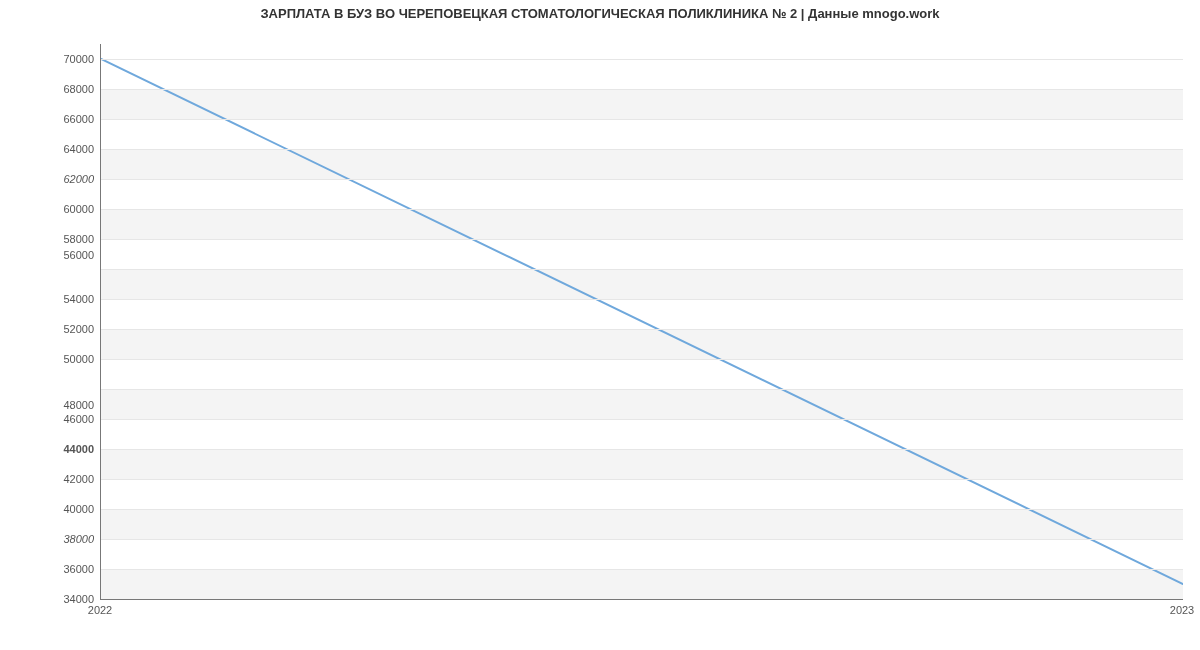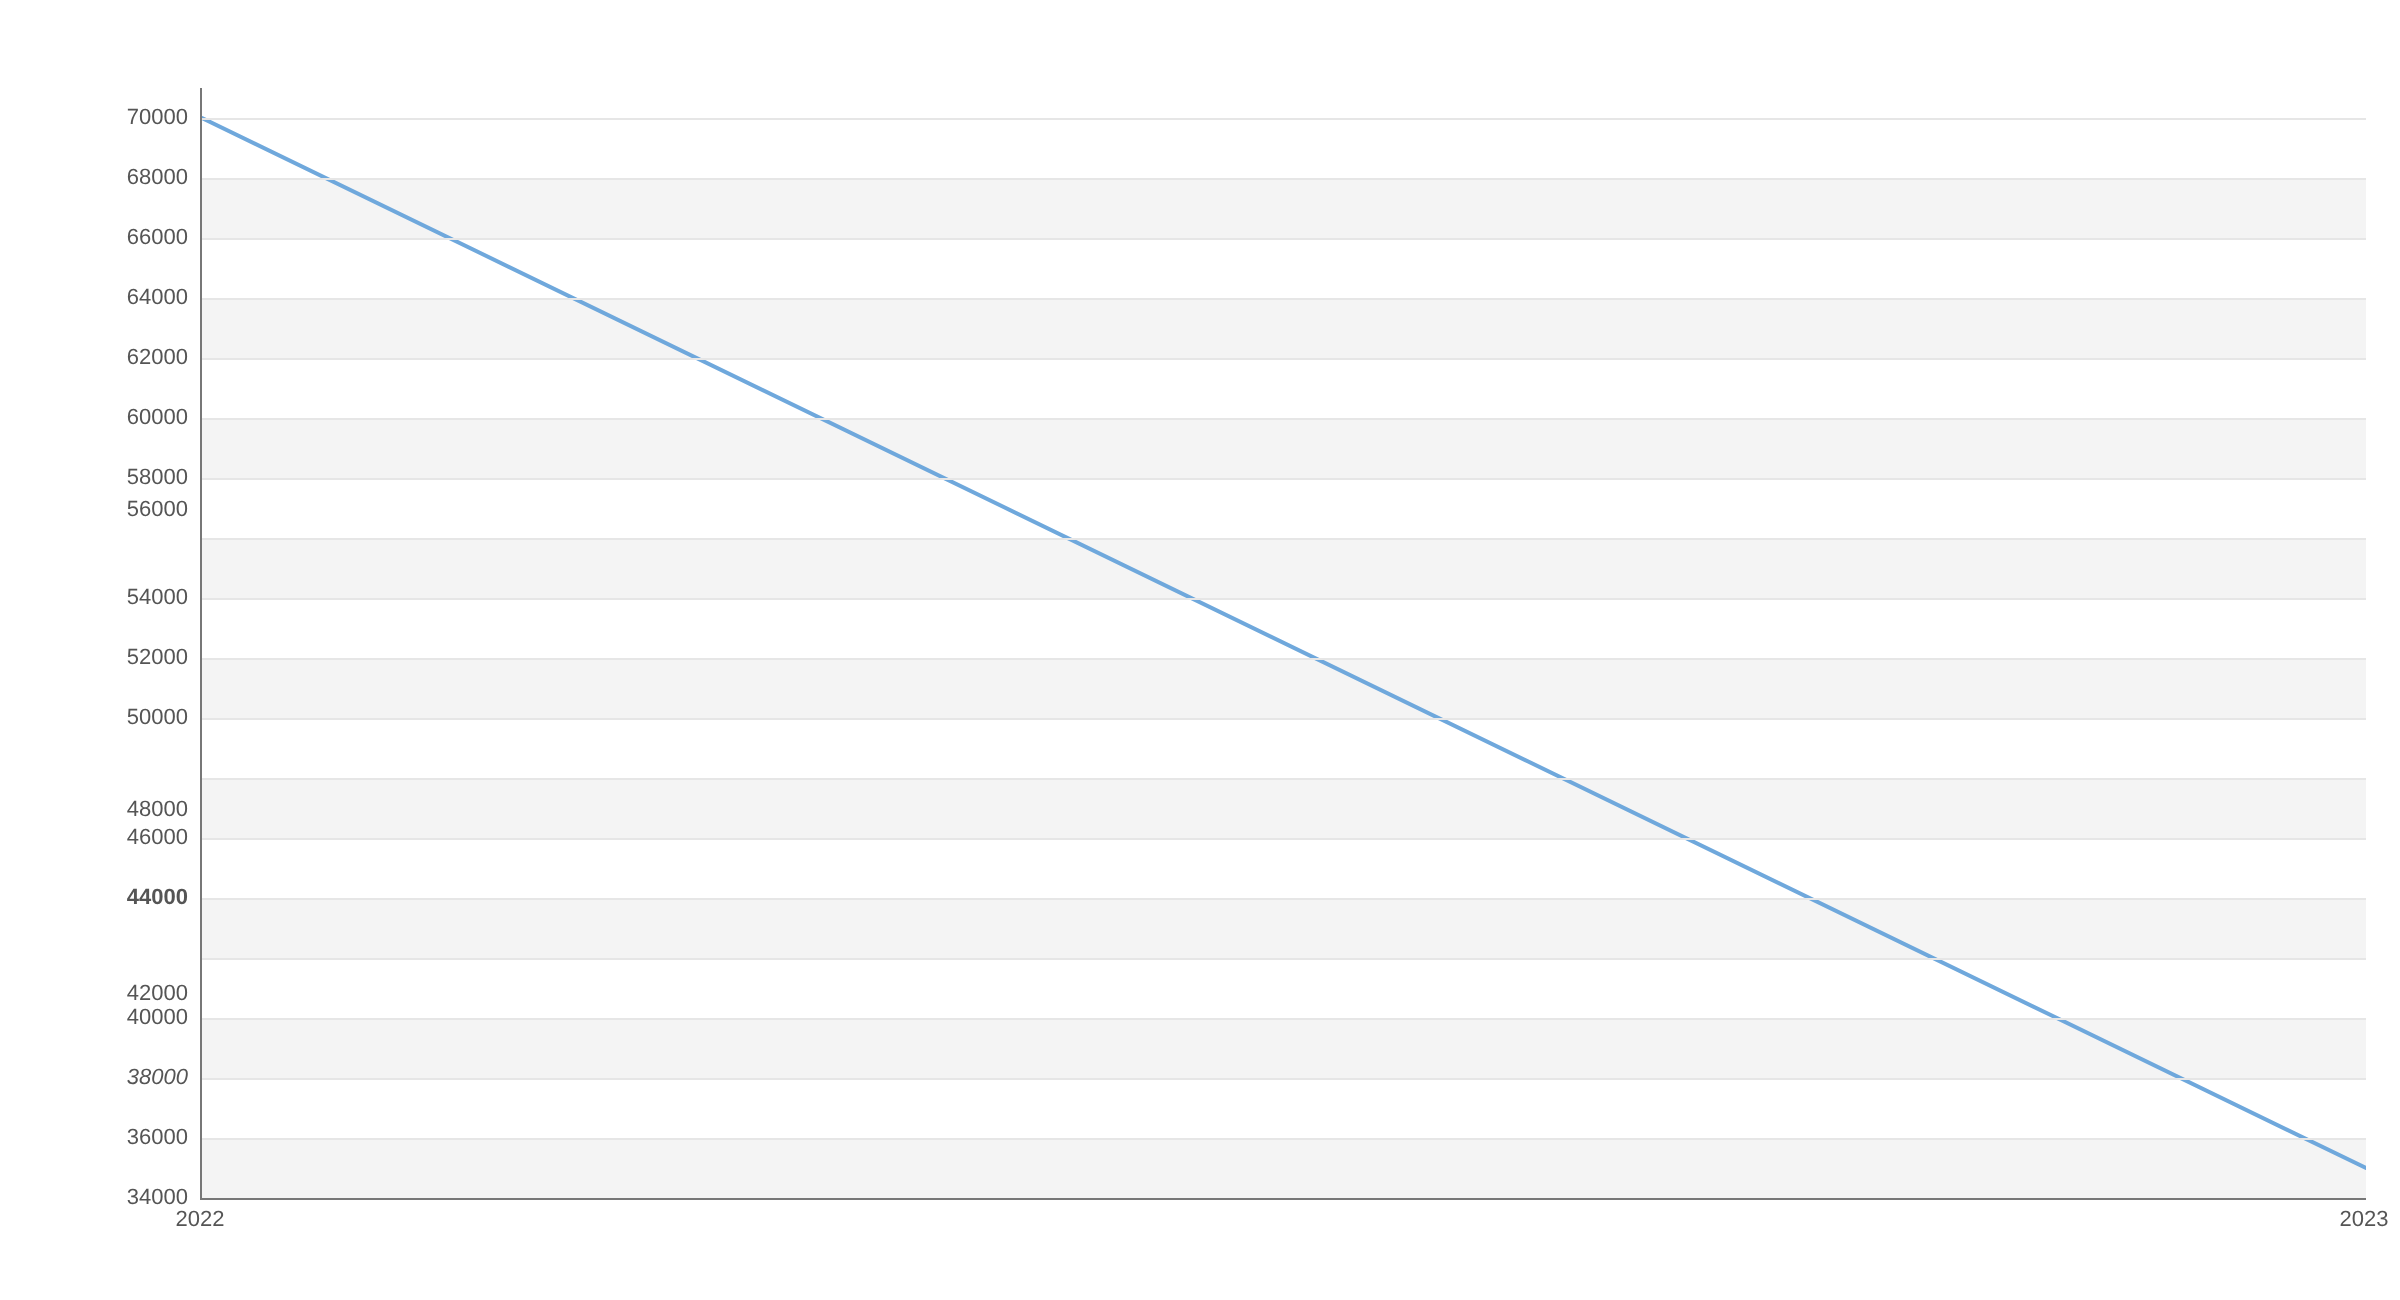--- a/index.html
+++ b/index.html
@@ -68,20 +68,21 @@
   svg.line {
     position: absolute;
     left: 0;
     top: 0;
   }
 </style>
 </head>
 <body>
 
 <div class="chart-wrap">
+  <div class="title">ЗАРПЛАТА В БУЗ ВО ЧЕРЕПОВЕЦКАЯ СТОМАТОЛОГИЧЕСКАЯ ПОЛИКЛИНИКА № 2 | Данные mnogo.work</div>
 
   <div class="plot" id="plot">
       <div class="band" style="top: 45px; height: 30px;"></div>
       <div class="band" style="top: 105px; height: 30px;"></div>
       <div class="band" style="top: 165px; height: 30px;"></div>
       <div class="band" style="top: 225px; height: 30px;"></div>
       <div class="band" style="top: 285px; height: 30px;"></div>
       <div class="band" style="top: 345px; height: 30px;"></div>
       <div class="band" style="top: 405px; height: 30px;"></div>
       <div class="band" style="top: 465px; height: 30px;"></div>
@@ -108,31 +109,31 @@
       <div class="gridline" style="top: 75px;"></div>
       <div class="gridline" style="top: 45px;"></div>
       <div class="gridline" style="top: 15px;"></div>
     </div>
 
   <div id="yticks">
       <div class="ytick" style="top: 599px;">34000</div>
       <div class="ytick" style="top: 569px;">36000</div>
       <div class="ytick" style="top: 539px; font-style: italic;">38000</div>
       <div class="ytick" style="top: 509px;">40000</div>
-      <div class="ytick" style="top: 497px;">42000</div>
+      <div class="ytick" style="top: 479px;">42000</div>
       <div class="ytick" style="top: 449px; font-weight: bold;">44000</div>
       <div class="ytick" style="top: 419px;">46000</div>
       <div class="ytick" style="top: 389px; margin-top: 16px;">48000</div>
       <div class="ytick" style="top: 359px;">50000</div>
       <div class="ytick" style="top: 329px;">52000</div>
       <div class="ytick" style="top: 299px;">54000</div>
       <div class="ytick" style="top: 255px;">56000</div>
       <div class="ytick" style="top: 239px;">58000</div>
       <div class="ytick" style="top: 209px;">60000</div>
-      <div class="ytick" style="top: 179px;">62000</div>
+      <div class="ytick" style="top: 179px; font-style: italic;">62000</div>
       <div class="ytick" style="top: 149px;">64000</div>
       <div class="ytick" style="top: 119px;">66000</div>
       <div class="ytick" style="top: 89px;">68000</div>
       <div class="ytick" style="top: 59px;">70000</div>
     </div>
   <div id="xticks">
       <div class="xtick" style="left: 100px;">2022</div>
       <div class="xtick" style="left: 1182px;">2023</div>
     </div>
 </div>

